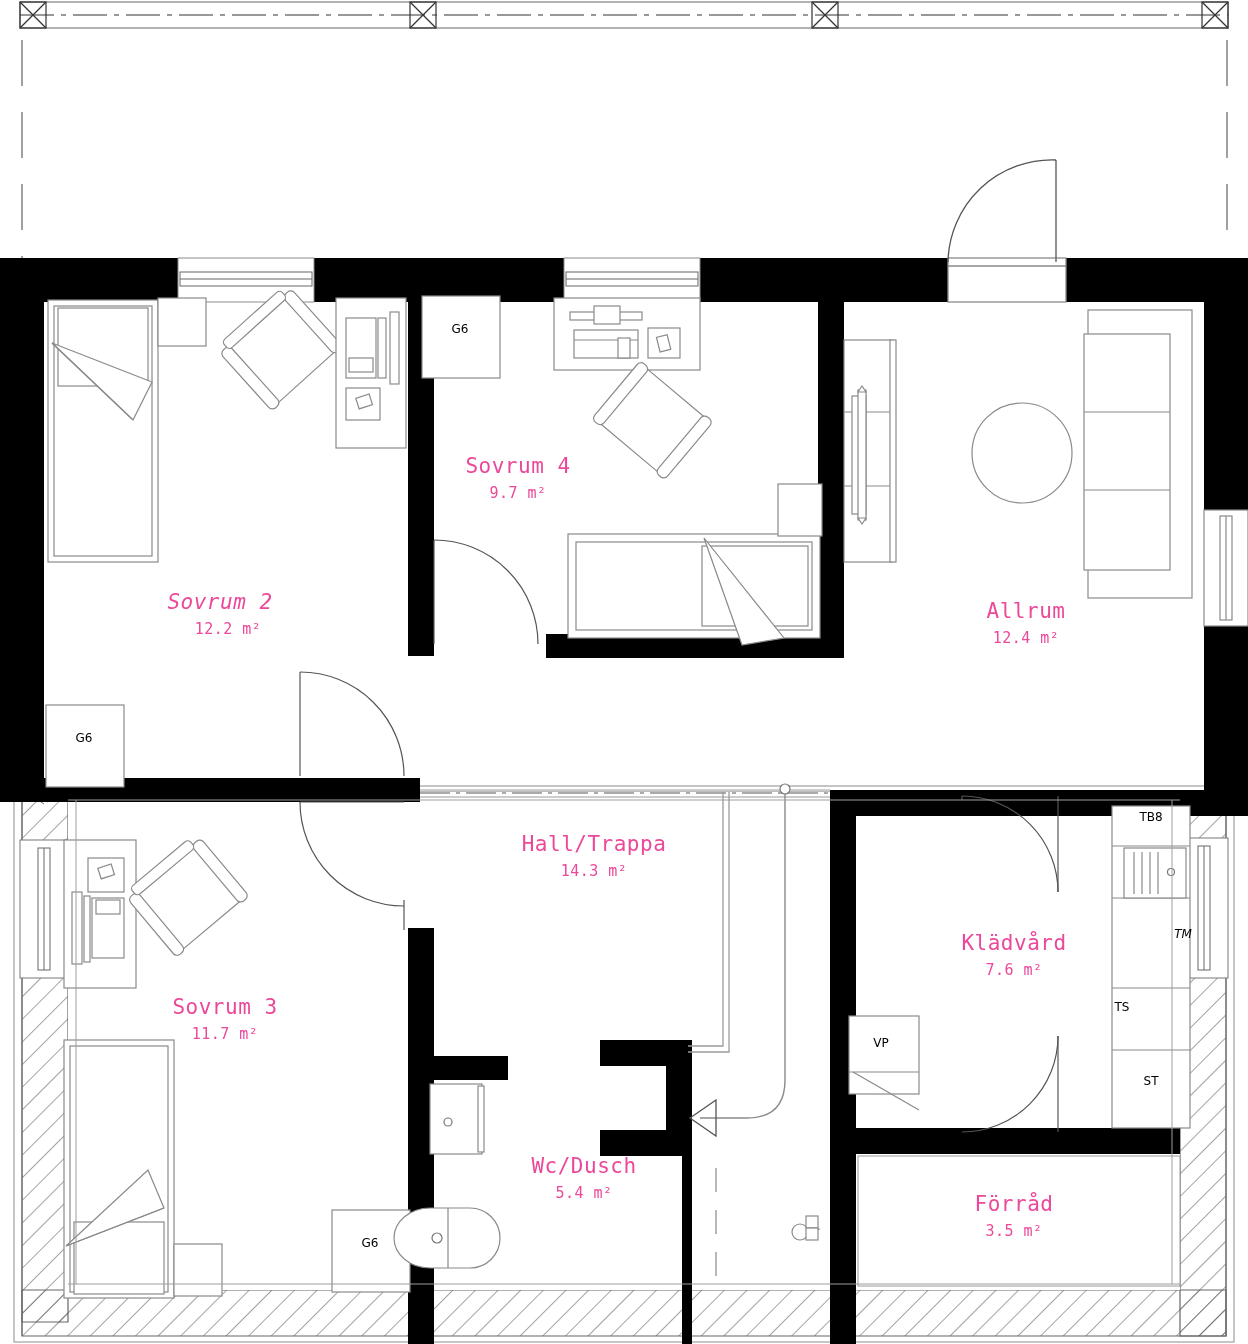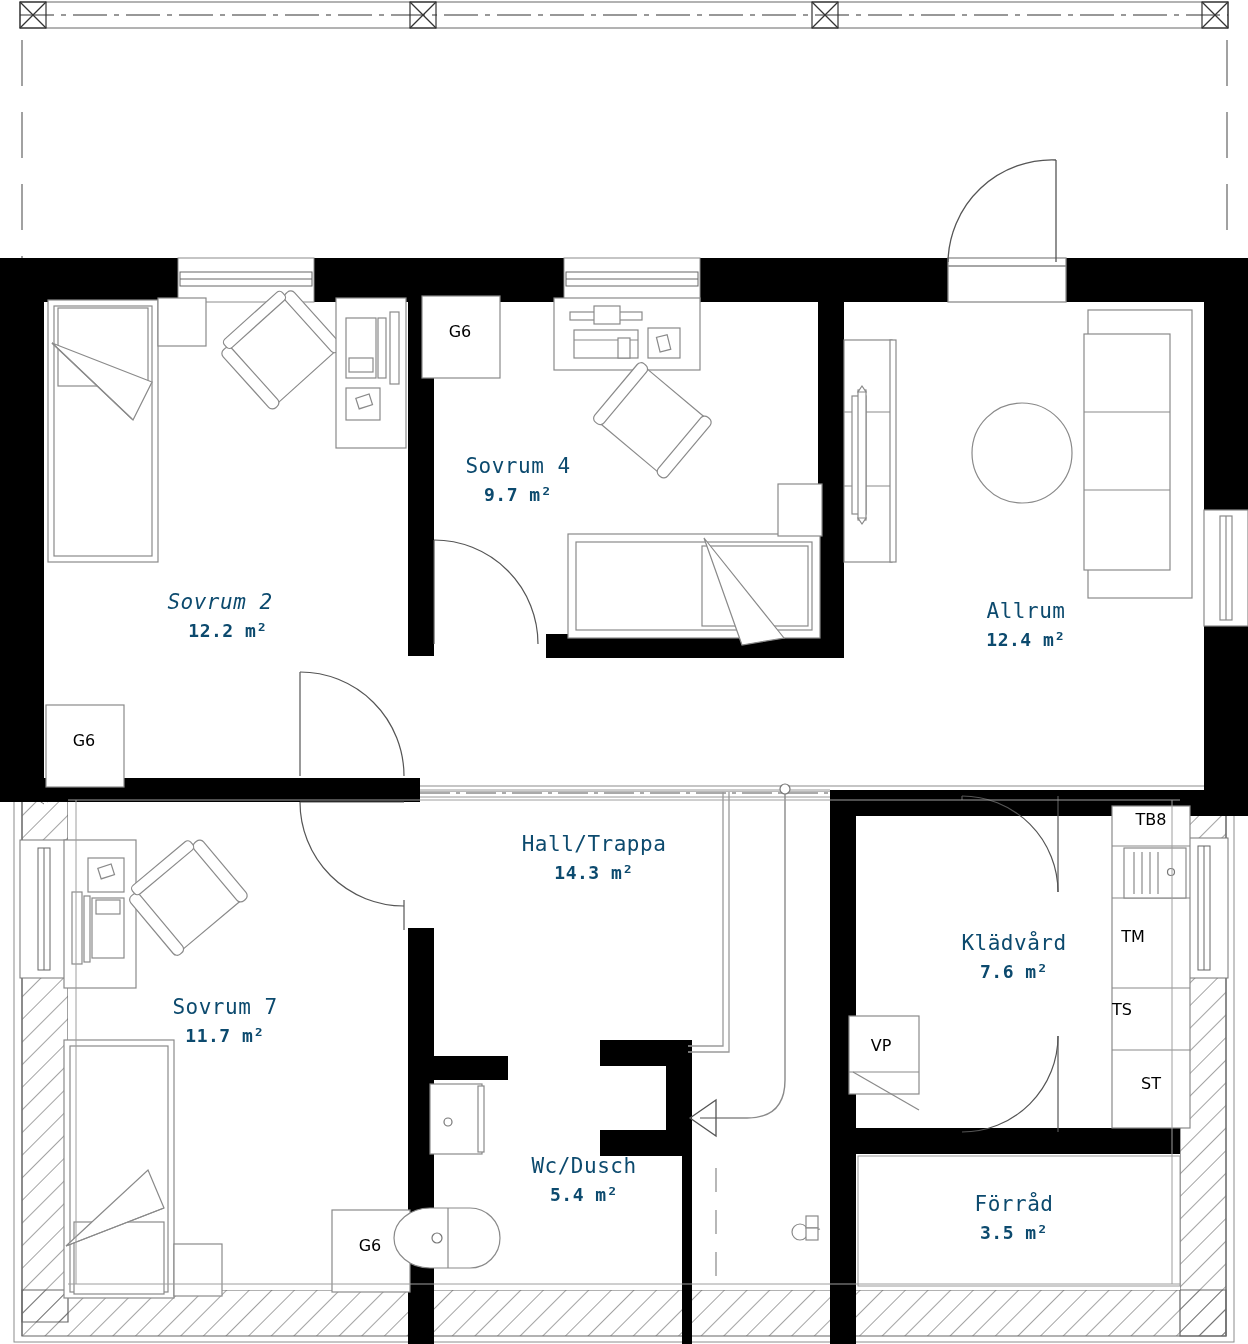--- a/index.html
+++ b/index.html
@@ -1,23 +1,23 @@
 <!DOCTYPE html>
 <html><head>
 <meta charset="utf-8">
 <style>
   html,body{margin:0;padding:0;background:#ffffff;}
   body{font-family:"DejaVu Sans Mono","Liberation Mono",monospace;}
   #plan{position:relative;width:1248px;height:1344px;background:#fff;overflow:hidden;}
   #plan svg{position:absolute;left:0;top:0;}
-  .lbl{position:absolute;text-align:center;color:#0c4a6e;white-space:pre;line-height:1.22;
+  .lbl{position:absolute;text-align:center;color:#ec4899;white-space:pre;line-height:1.22;
        font-family:"DejaVu Sans Mono","Liberation Mono",monospace;letter-spacing:0.5px;}
   .room-name{font-size:21px;}
-  .room-area{font-size:18px;font-weight:bold;}
-  .tag{position:absolute;font-size:16px;color:#000;text-align:center;
+  .room-area{font-size:15px;}
+  .tag{position:absolute;font-size:12px;color:#000;text-align:center;
        font-family:"DejaVu Sans","Liberation Sans",sans-serif;font-weight:400;}
 </style>
 </head>
 <body>
 
 <div id="plan">
 
   <svg width="1248" height="1344" viewBox="0 0 1248 1344">
     <defs>
       <pattern id="hatch" width="16" height="16" patternTransform="rotate(45)" patternUnits="userSpaceOnUse">
@@ -344,34 +344,34 @@
 
   <div class="lbl room-name" style="left:418px;top:454px;width:200px;">Sovrum 4</div>
   <div class="lbl room-area" style="left:418px;top:484px;width:200px;">9.7 m²</div>
 
   <div class="lbl room-name" style="left:926px;top:599px;width:200px;">Allrum</div>
   <div class="lbl room-area" style="left:926px;top:629px;width:200px;">12.4 m²</div>
 
   <div class="lbl room-name" style="left:474px;top:832px;width:240px;">Hall/Trappa</div>
   <div class="lbl room-area" style="left:474px;top:862px;width:240px;">14.3 m²</div>
 
-  <div class="lbl room-name" style="left:125px;top:995px;width:200px;">Sovrum 7</div>
+  <div class="lbl room-name" style="left:125px;top:995px;width:200px;">Sovrum 3</div>
   <div class="lbl room-area" style="left:125px;top:1025px;width:200px;">11.7 m²</div>
 
   <div class="lbl room-name" style="left:484px;top:1154px;width:200px;">Wc/Dusch</div>
   <div class="lbl room-area" style="left:484px;top:1184px;width:200px;">5.4 m²</div>
 
   <div class="lbl room-name" style="left:914px;top:931px;width:200px;">Klädvård</div>
   <div class="lbl room-area" style="left:914px;top:961px;width:200px;">7.6 m²</div>
 
   <div class="lbl room-name" style="left:914px;top:1192px;width:200px;">Förråd</div>
   <div class="lbl room-area" style="left:914px;top:1222px;width:200px;">3.5 m²</div>
 
   <div class="tag" style="left:410px;top:322px;width:100px;">G6</div>
   <div class="tag" style="left:34px;top:731px;width:100px;">G6</div>
   <div class="tag" style="left:320px;top:1236px;width:100px;">G6</div>
   <div class="tag" style="left:1101px;top:810px;width:100px;">TB8</div>
-  <div class="tag" style="left:1083px;top:927px;width:100px;">TM</div>
+  <div class="tag" style="left:1133px;top:927px;width:100px;font-style:italic;">TM</div>
   <div class="tag" style="left:1072px;top:1000px;width:100px;">TS</div>
   <div class="tag" style="left:1101px;top:1074px;width:100px;">ST</div>
   <div class="tag" style="left:831px;top:1036px;width:100px;">VP</div>
 
 </div>
 
 </body></html>

